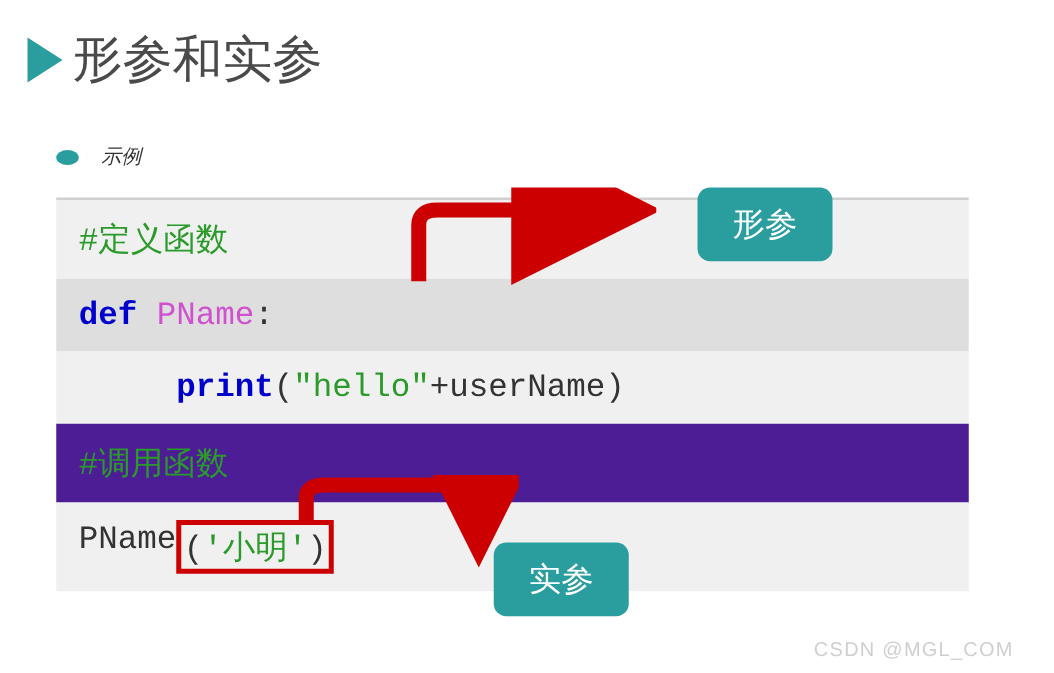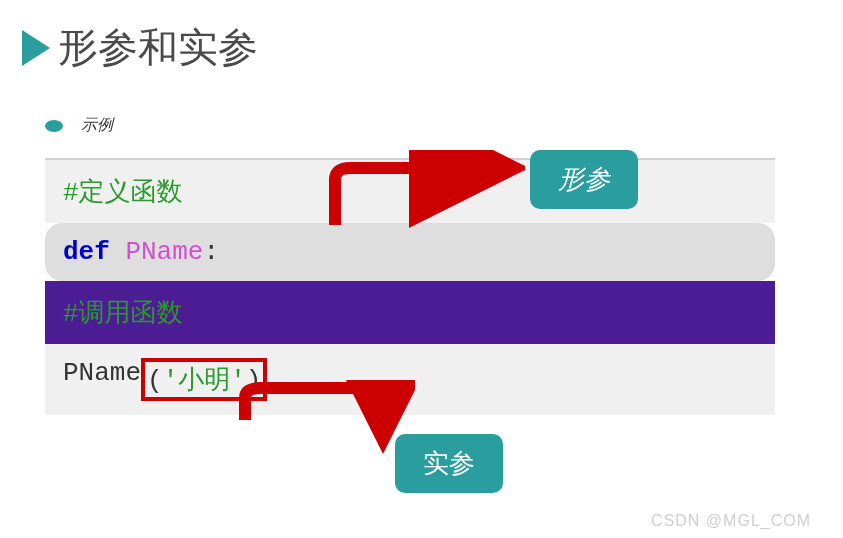--- a/index.html
+++ b/index.html
@@ -53,21 +53,21 @@
       font-family: "Courier New", monospace;
       font-size: 26px;
       position: relative;
     }
     .code-line {
       padding: 14px 18px;
       display: flex;
       white-space: pre;
     }
     .cl1 { background: #f0f0f0; }
-    .cl2 { background: #dedede; border-radius: 17px; }
+    .cl2 { background: #dedede; }
     .cl3 { background: #f0f0f0; }
     .cl4 { background: #4c1d95; }
     .cl5 { background: #f0f0f0; }
     .comment { color: #2a9a2a; }
     .kw { color: #0000cc; font-weight: bold; }
     .pn { color: #d050d0; }
     .txt { color: #333; }
     .str { color: #2a9a2a; }
     .red-box {
       border: 4px solid #c00;
@@ -76,21 +76,21 @@
     }
     .badge {
       position: absolute;
       background: #2a9d9f;
       color: #fff;
       font-size: 26px;
       padding: 12px 28px;
       border-radius: 10px;
       font-family: "Microsoft YaHei", sans-serif;
     }
-    .badge-top { top: -10px; left: 485px; font-style: italic; }
+    .badge-top { top: -10px; left: 513px; }
     .badge-bottom { top: 274px; left: 350px; }
     .arrow-svg {
       position: absolute;
       pointer-events: none;
     }
     .arrow1 { top: -10px; left: 250px; width: 230px; height: 80px; }
     .arrow2 { top: 220px; left: 170px; width: 200px; height: 80px; }
     .watermark {
       position: absolute;
       bottom: 8px;
@@ -128,20 +128,23 @@
   </svg>
 
   <div class="code-line cl1">
     <span class="comment">#定义函数</span>
   </div>
 
   <div class="code-line cl2">
     <span class="kw">def</span><span class="pn"> PName</span><span class="txt">:</span>
   </div>
 
+  <div class="code-line cl3">
+    <span class="txt">     </span><span class="kw">print</span><span class="txt">(</span><span class="str">"hello"</span><span class="txt">+</span><span class="txt">userName</span><span class="txt">)</span>
+  </div>
 
   <div class="code-line cl4">
     <span class="comment">#调用函数</span>
   </div>
 
   <div class="code-line cl5">
     <span class="txt">PName</span><span class="red-box"><span class="txt">(</span><span class="str">'小明'</span><span class="txt">)</span></span>
   </div>
 
   <svg class="arrow-svg arrow2" viewBox="0 0 200 80">

